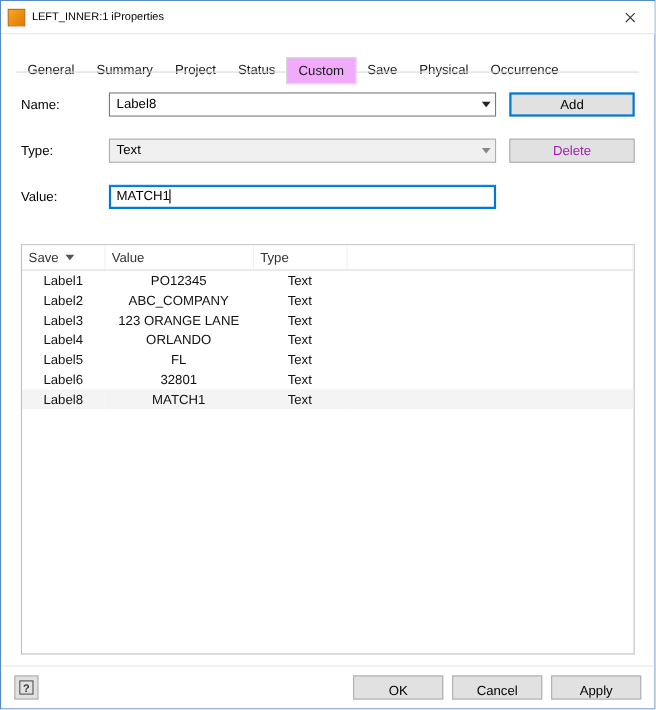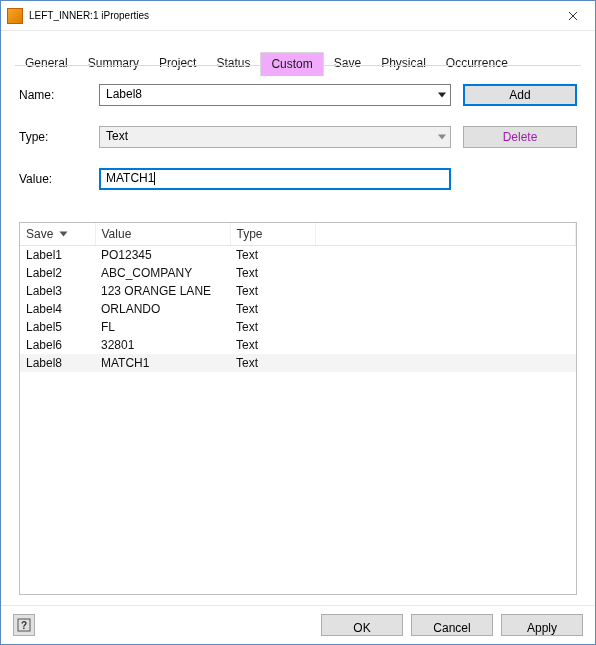--- a/index.html
+++ b/index.html
@@ -126,20 +126,21 @@
     border-bottom:4px solid transparent;
     border-top:4px solid transparent;
     border-left:5px solid #555;
     margin-left:8px;
     transform: rotate(90deg);
   }
   table.datagrid td {
     padding:2px 6px;
     height:18px;
     color:#111;
+    text-align:center;
   }
   tr.selected td { background:#f4f4f4; }
   .footer {
     border-top:1px solid #e8e8e8;
     padding:8px 12px;
     display:flex; align-items:center;
     gap:8px;
   }
   .footer .spacer { flex:1; }
   .footer .help {

